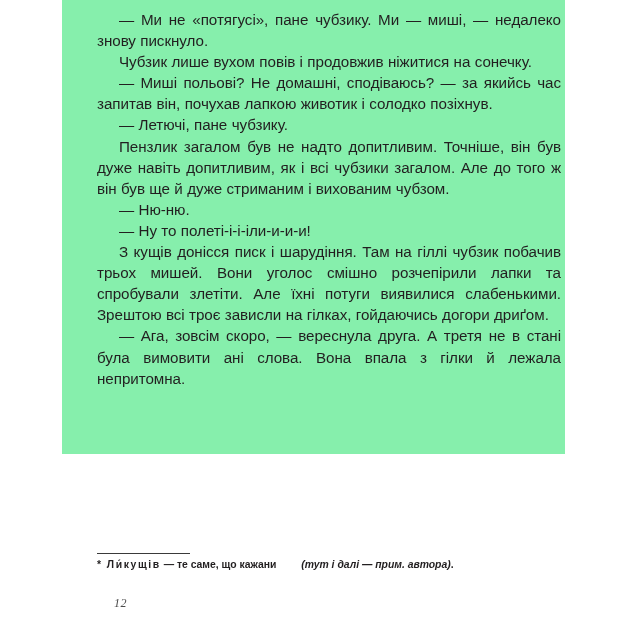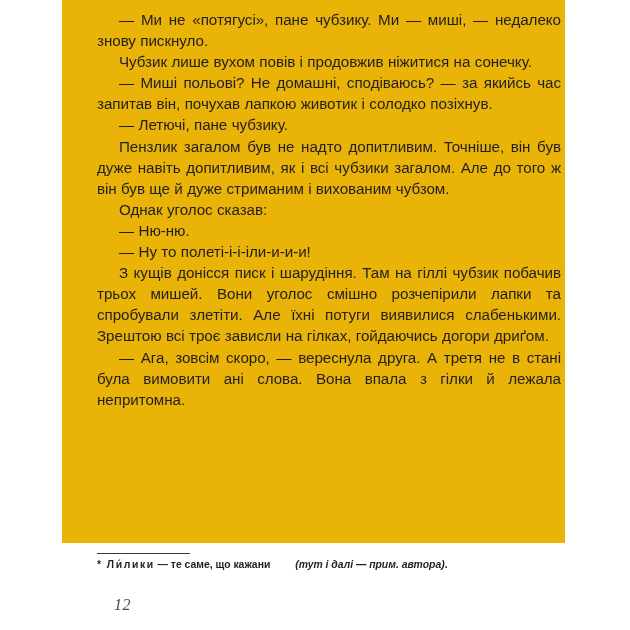--- a/index.html
+++ b/index.html
@@ -12,22 +12,22 @@
     height: 630px;
     overflow: hidden;
     font-family: "Liberation Sans", sans-serif;
   }
 
   #book-page {
     position: absolute;
     left: 62px;
     top: 0;
     width: 503px;
-    height: 543px;
-    background: #eab308;
+    height: 454px;
+    background: #86efac;
   }
 
   #text-column {
     position: absolute;
     left: 35px;
     top: 9px;
     width: 464px;
   }
 
   p.body-par {
@@ -73,45 +73,44 @@
   #footnote-text .fn-italic {
     font-style: italic;
     font-weight: 600;
     margin-left: 22px;
   }
 
   #page-number {
     position: absolute;
     left: 52px;
     top: 596px;
-    font-size: 16px;
+    font-size: 12px;
     font-style: italic;
     font-family: "Liberation Serif", serif;
     color: #4a4a4a;
     letter-spacing: 0.5px;
   }
 </style>
 </head>
 <body>
 
 <div id="book-page">
 
   <div id="text-column">
     <p class="body-par">— Ми не «потягусі», пане чубзику. Ми — миші, — недалеко знову пискнуло.</p>
     <p class="body-par">Чубзик лише вухом повів і продовжив ніжитися на сонечку.</p>
     <p class="body-par">— Миші польові? Не домашні, сподіваюсь? — за якийсь час запитав він, почухав лапкою животик і солодко позіхнув.</p>
     <p class="body-par">— Летючі, пане чубзику.</p>
     <p class="body-par">Пензлик загалом був не надто допитливим. Точніше, він був дуже навіть допитливим, як і всі чубзики загалом. Але до того ж він був ще й дуже стриманим і вихованим чубзом.</p>
-    <p class="body-par">Однак уголос сказав:</p>
     <p class="body-par">— Ню-ню.</p>
     <p class="body-par">— Ну то полеті-і-і-іли-и-и-и!</p>
     <p class="body-par">З кущів донісся писк і шарудіння. Там на гіллі чубзик побачив трьох мишей. Вони уголос смішно розчепірили лапки та спробували злетіти. Але їхні потуги виявилися слабенькими. Зрештою всі троє зависли на гілках, гойдаючись догори дриґом.</p>
     <p class="body-par">— Ага, зовсім скоро, — вереснула друга. А третя не в стані була вимовити ані слова. Вона впала з гілки й лежала непритомна.</p>
   </div>
 
   <div id="footnote-block">
     <div id="footnote-rule"></div>
-    <p id="footnote-text"><span class="fn-marker">*</span>&nbsp; <span class="fn-headword">Ли́лики</span> <span class="fn-plain">— те саме, що кажани</span> <span class="fn-italic">(тут і далі — прим. автора)</span><span class="fn-plain">.</span></p>
+    <p id="footnote-text"><span class="fn-marker">*</span>&nbsp; <span class="fn-headword">Ли́кущів</span> <span class="fn-plain">— те саме, що кажани</span> <span class="fn-italic">(тут і далі — прим. автора)</span><span class="fn-plain">.</span></p>
   </div>
 
   <div id="page-number">12</div>
 
 </div>
 
 </body></html>

